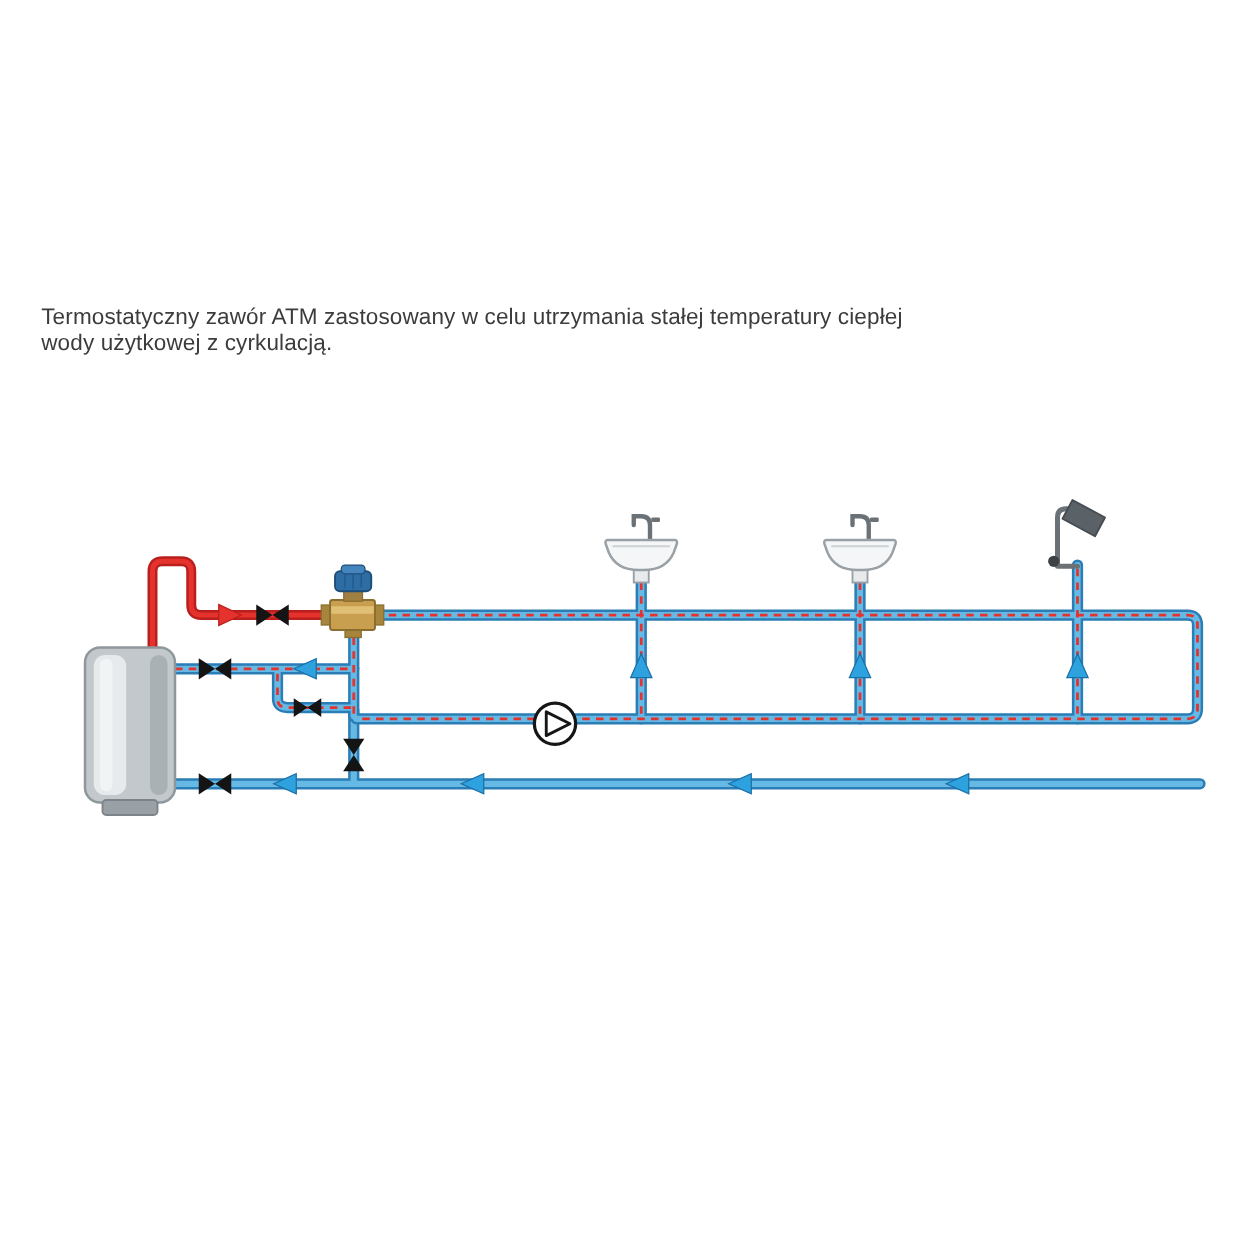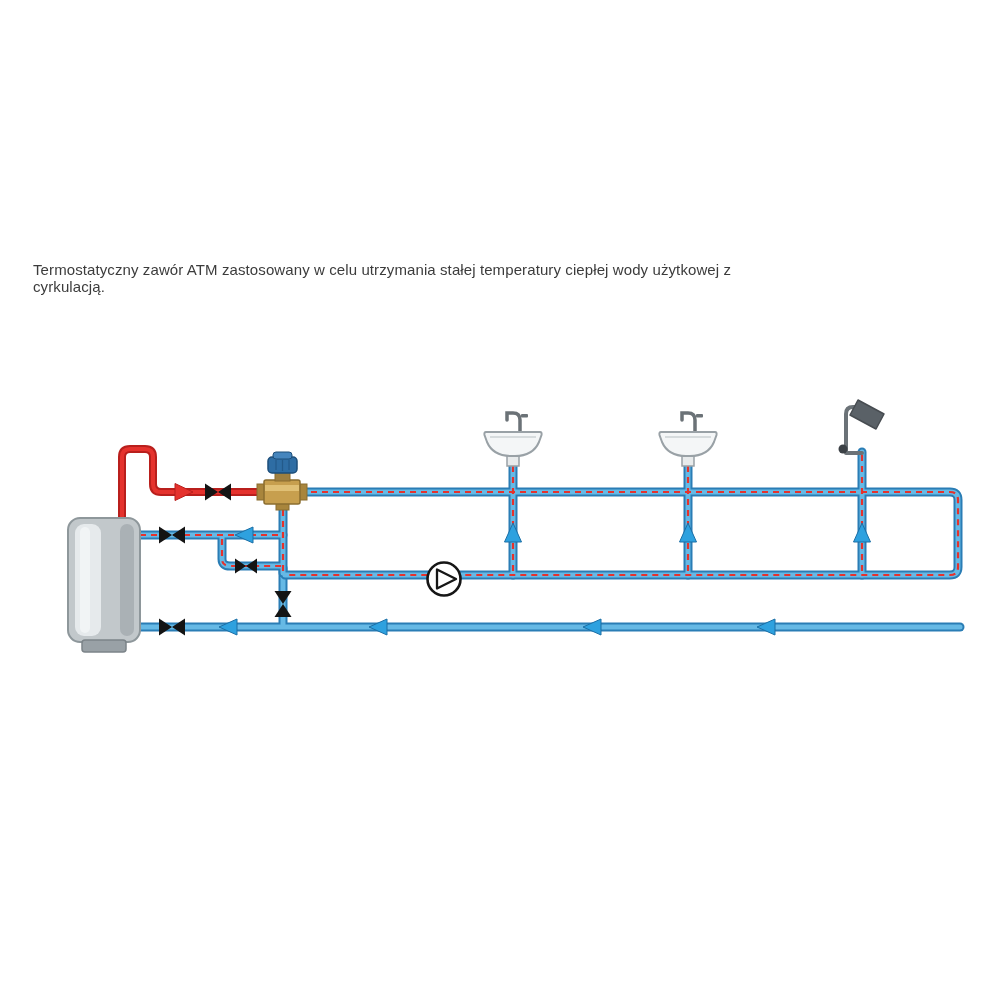--- a/index.html
+++ b/index.html
@@ -1,18 +1,18 @@
 <!DOCTYPE html>
 <html style="--text: #3c3c3c; --hot: #e5322d; --hot-edge: #b91f1c; --pipe-edge: #2a7db5; --pipe-fill: #66b9e5; --arrow-blue: #2ea1df; --arrow-blue-edge: #1b6fa6; --valve-black: #141414; --cap-blue: #2e6da4; --brass: #c79f4e; --brass-edge: #8a6d2f; --fixture-gray: #6b7277; --boiler-fill: #c2c8cb; --boiler-edge: #8e979b;"><head>
 <meta charset="utf-8">
 <style>
   html,body{margin:0;padding:0;background:#ffffff;}
   .stage{position:relative;width:1000px;height:1000px;background:#fff;overflow:hidden;
          font-family:"Liberation Sans",sans-serif;}
-  .caption{position:absolute;left:33px;top:261px;width:720px;font-size:15px;
+  .caption{position:absolute;left:33px;top:243px;width:720px;font-size:18px;
            color:var(--text,#3c3c3c);letter-spacing:.1px;}
   svg{position:absolute;left:0;top:0;}
   
   .po{fill:none;stroke:var(--pipe-edge);stroke-width:9;stroke-linejoin:round;stroke-linecap:round;}
   .pi{fill:none;stroke:var(--pipe-fill);stroke-width:5;stroke-linejoin:round;stroke-linecap:round;}
   .pd{fill:none;stroke:var(--hot);stroke-width:2.2;stroke-dasharray:6 5;stroke-linecap:butt;}
   .ho{fill:none;stroke:var(--hot-edge);stroke-width:8;stroke-linejoin:round;stroke-linecap:round;}
   .hi{fill:none;stroke:var(--hot);stroke-width:4;stroke-linejoin:round;stroke-linecap:round;}
   .valve{fill:var(--valve-black);}
   .arrowB{fill:var(--arrow-blue);stroke:var(--arrow-blue-edge);stroke-width:1;}

